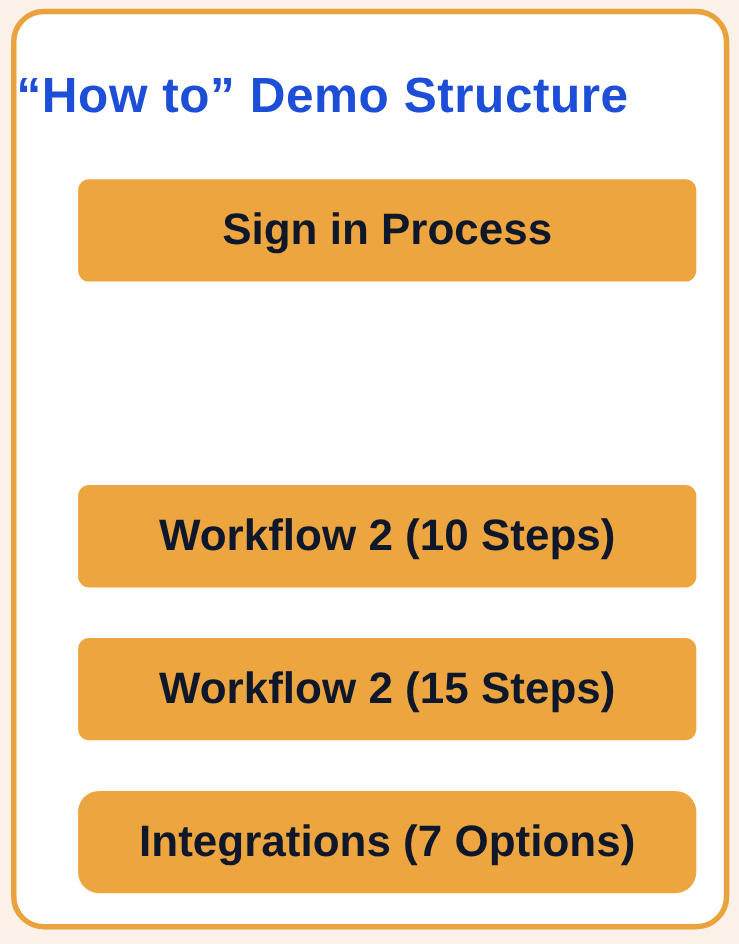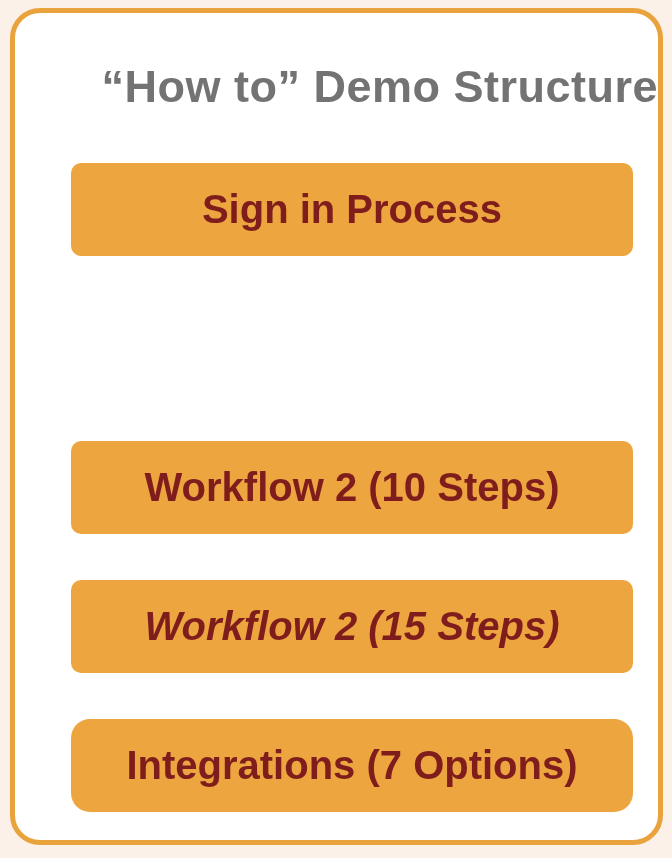--- a/index.html
+++ b/index.html
@@ -27,49 +27,49 @@
     box-sizing: border-box;
     background: #ffffff;
     border: 5px solid #e9a23c;
     border-radius: 30px;
   }
   .title {
     position: absolute;
     left: 0;
     right: 0;
     top: 48px;
-    text-align: right;
+    text-align: left;
     font-size: 45px;
     line-height: 52px;
     font-weight: bold;
-    color: #737373;
+    color: #1d4ed8;
     letter-spacing: 0.5px;
     white-space: nowrap;
   }
   .node {
     position: absolute;
     left: 56px;
     width: 562px;
     height: 93px;
     box-sizing: border-box;
     background: #eda63f;
     border-radius: 10px;
     display: flex;
     align-items: center;
     justify-content: center;
-    color: #7f1d1d;
+    color: #0f172a;
     font-size: 40px;
     font-weight: bold;
     white-space: nowrap;
     cursor: pointer;
   }
   .node-1 { top: 150px; }
   .node-2 { top: 289px; }
   .node-3 { top: 428px; }
-  .node-4 { top: 567px; font-style: italic; }
+  .node-4 { top: 567px; }
   .node-5 { top: 706px; border-radius: 19px; }
 </style>
 </head>
 <body>
 
 <div class="canvas">
   <div class="card">
     <div class="title">“How to” Demo Structure</div>
 
     <div class="node node-1">Sign in Process</div>

